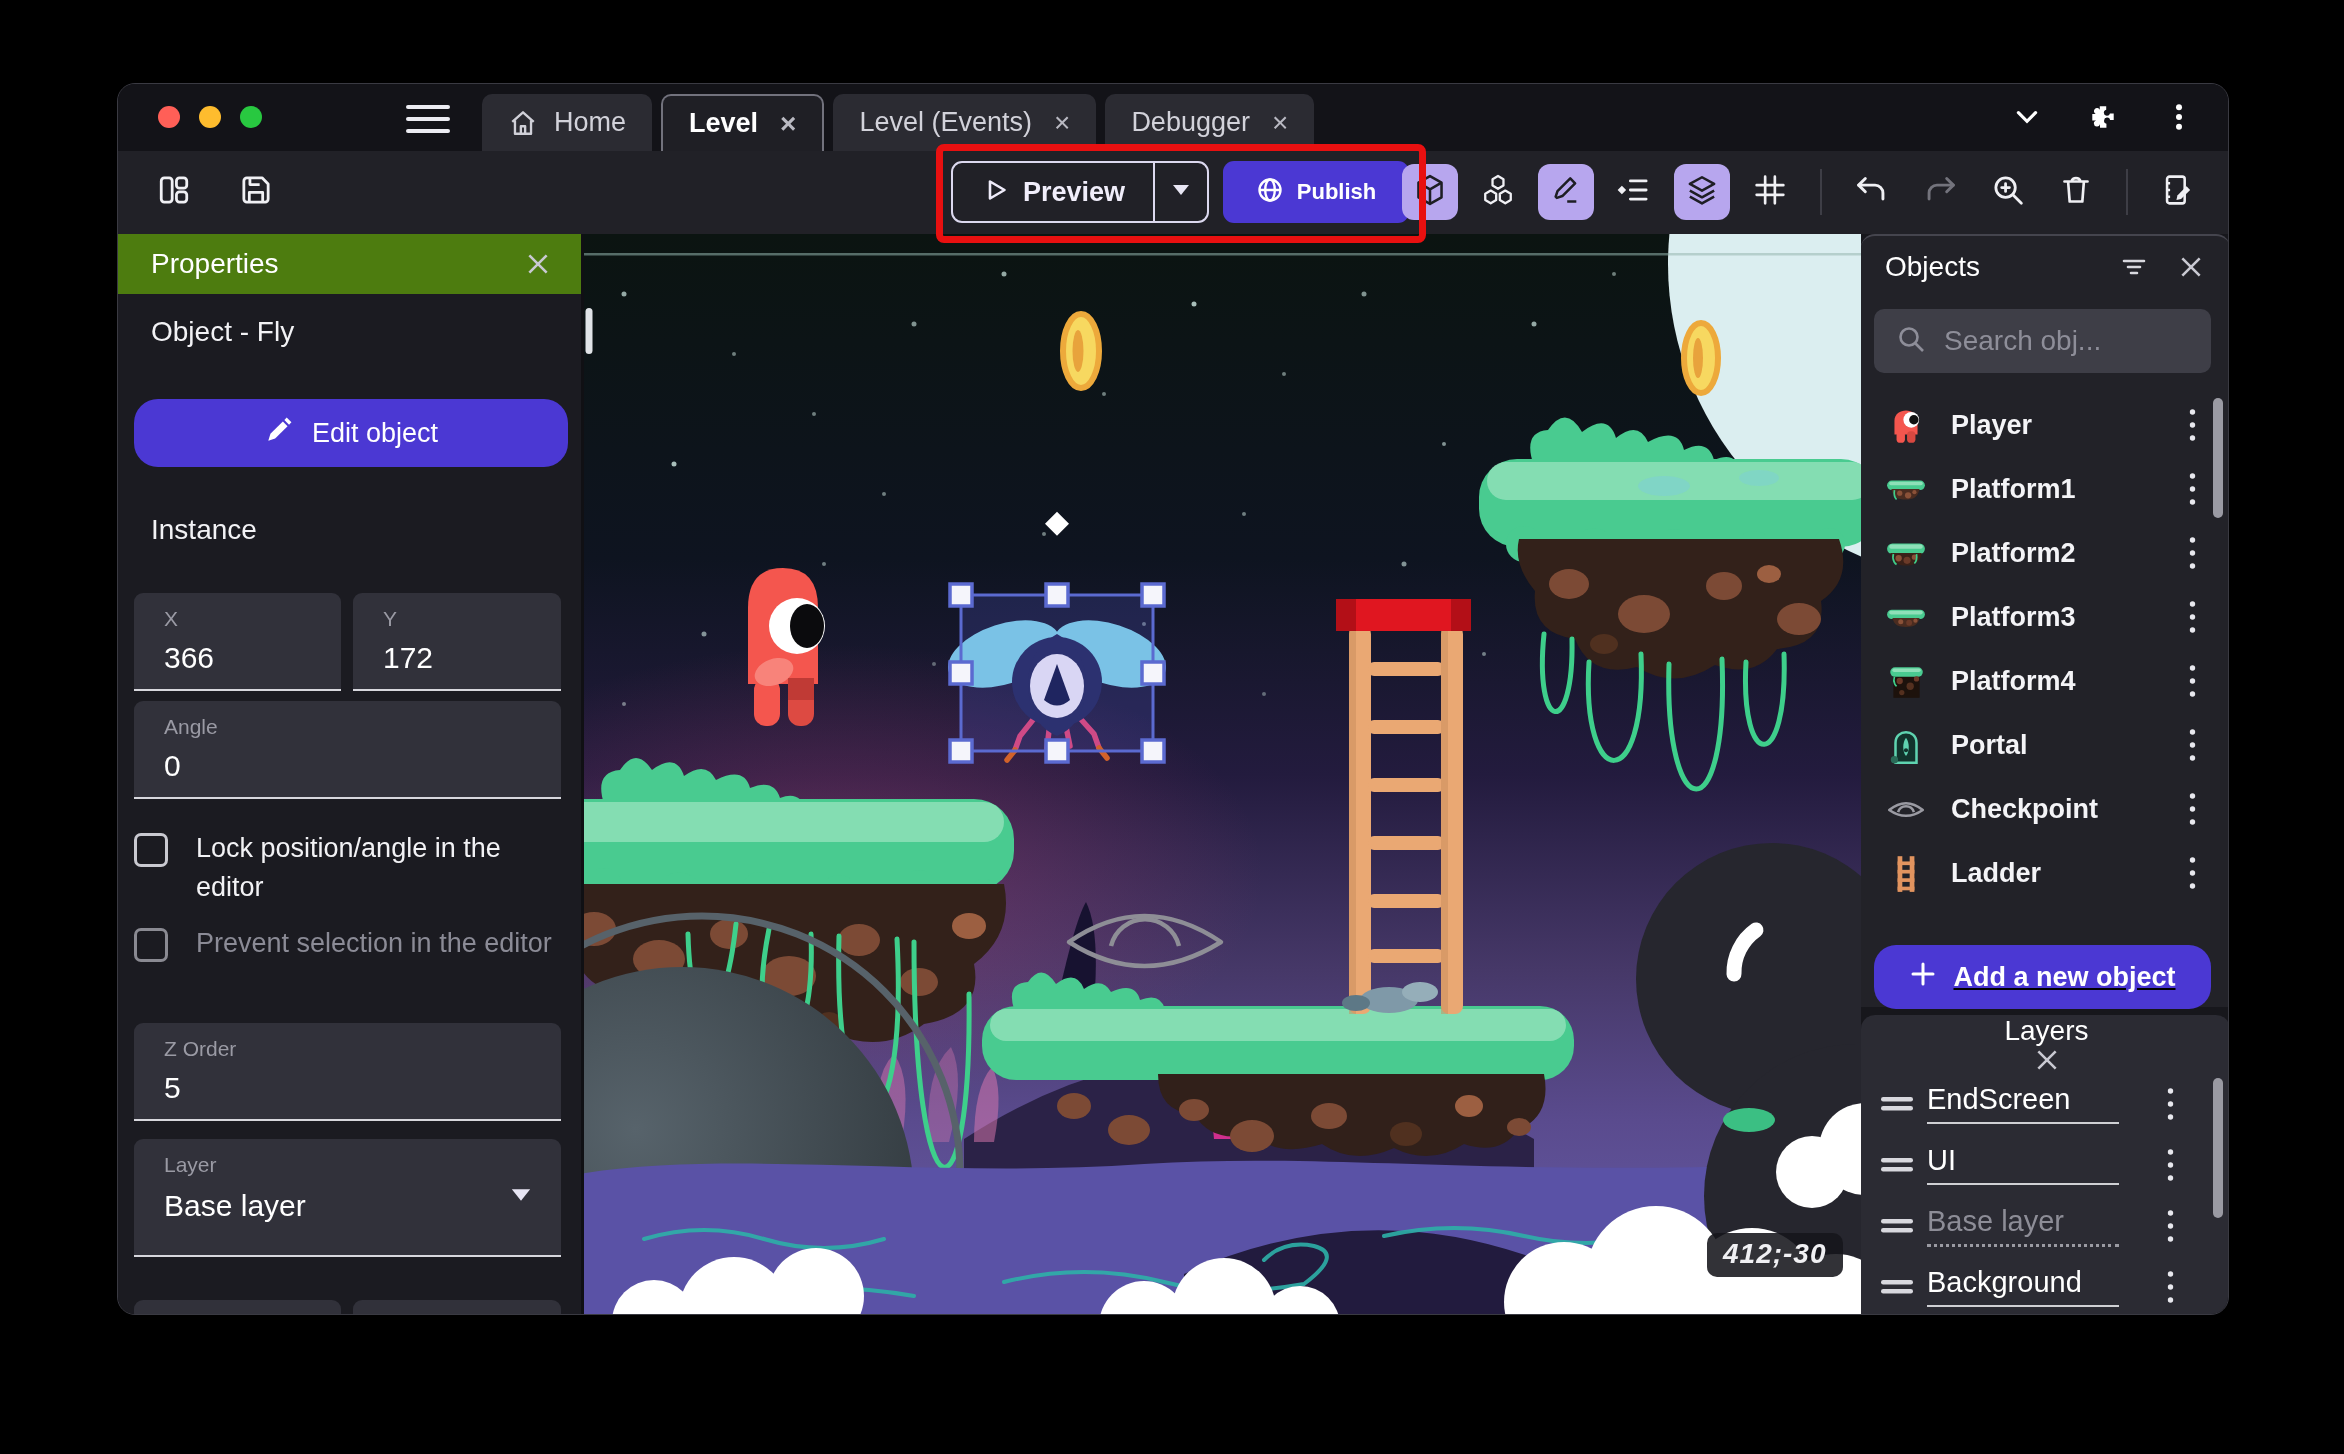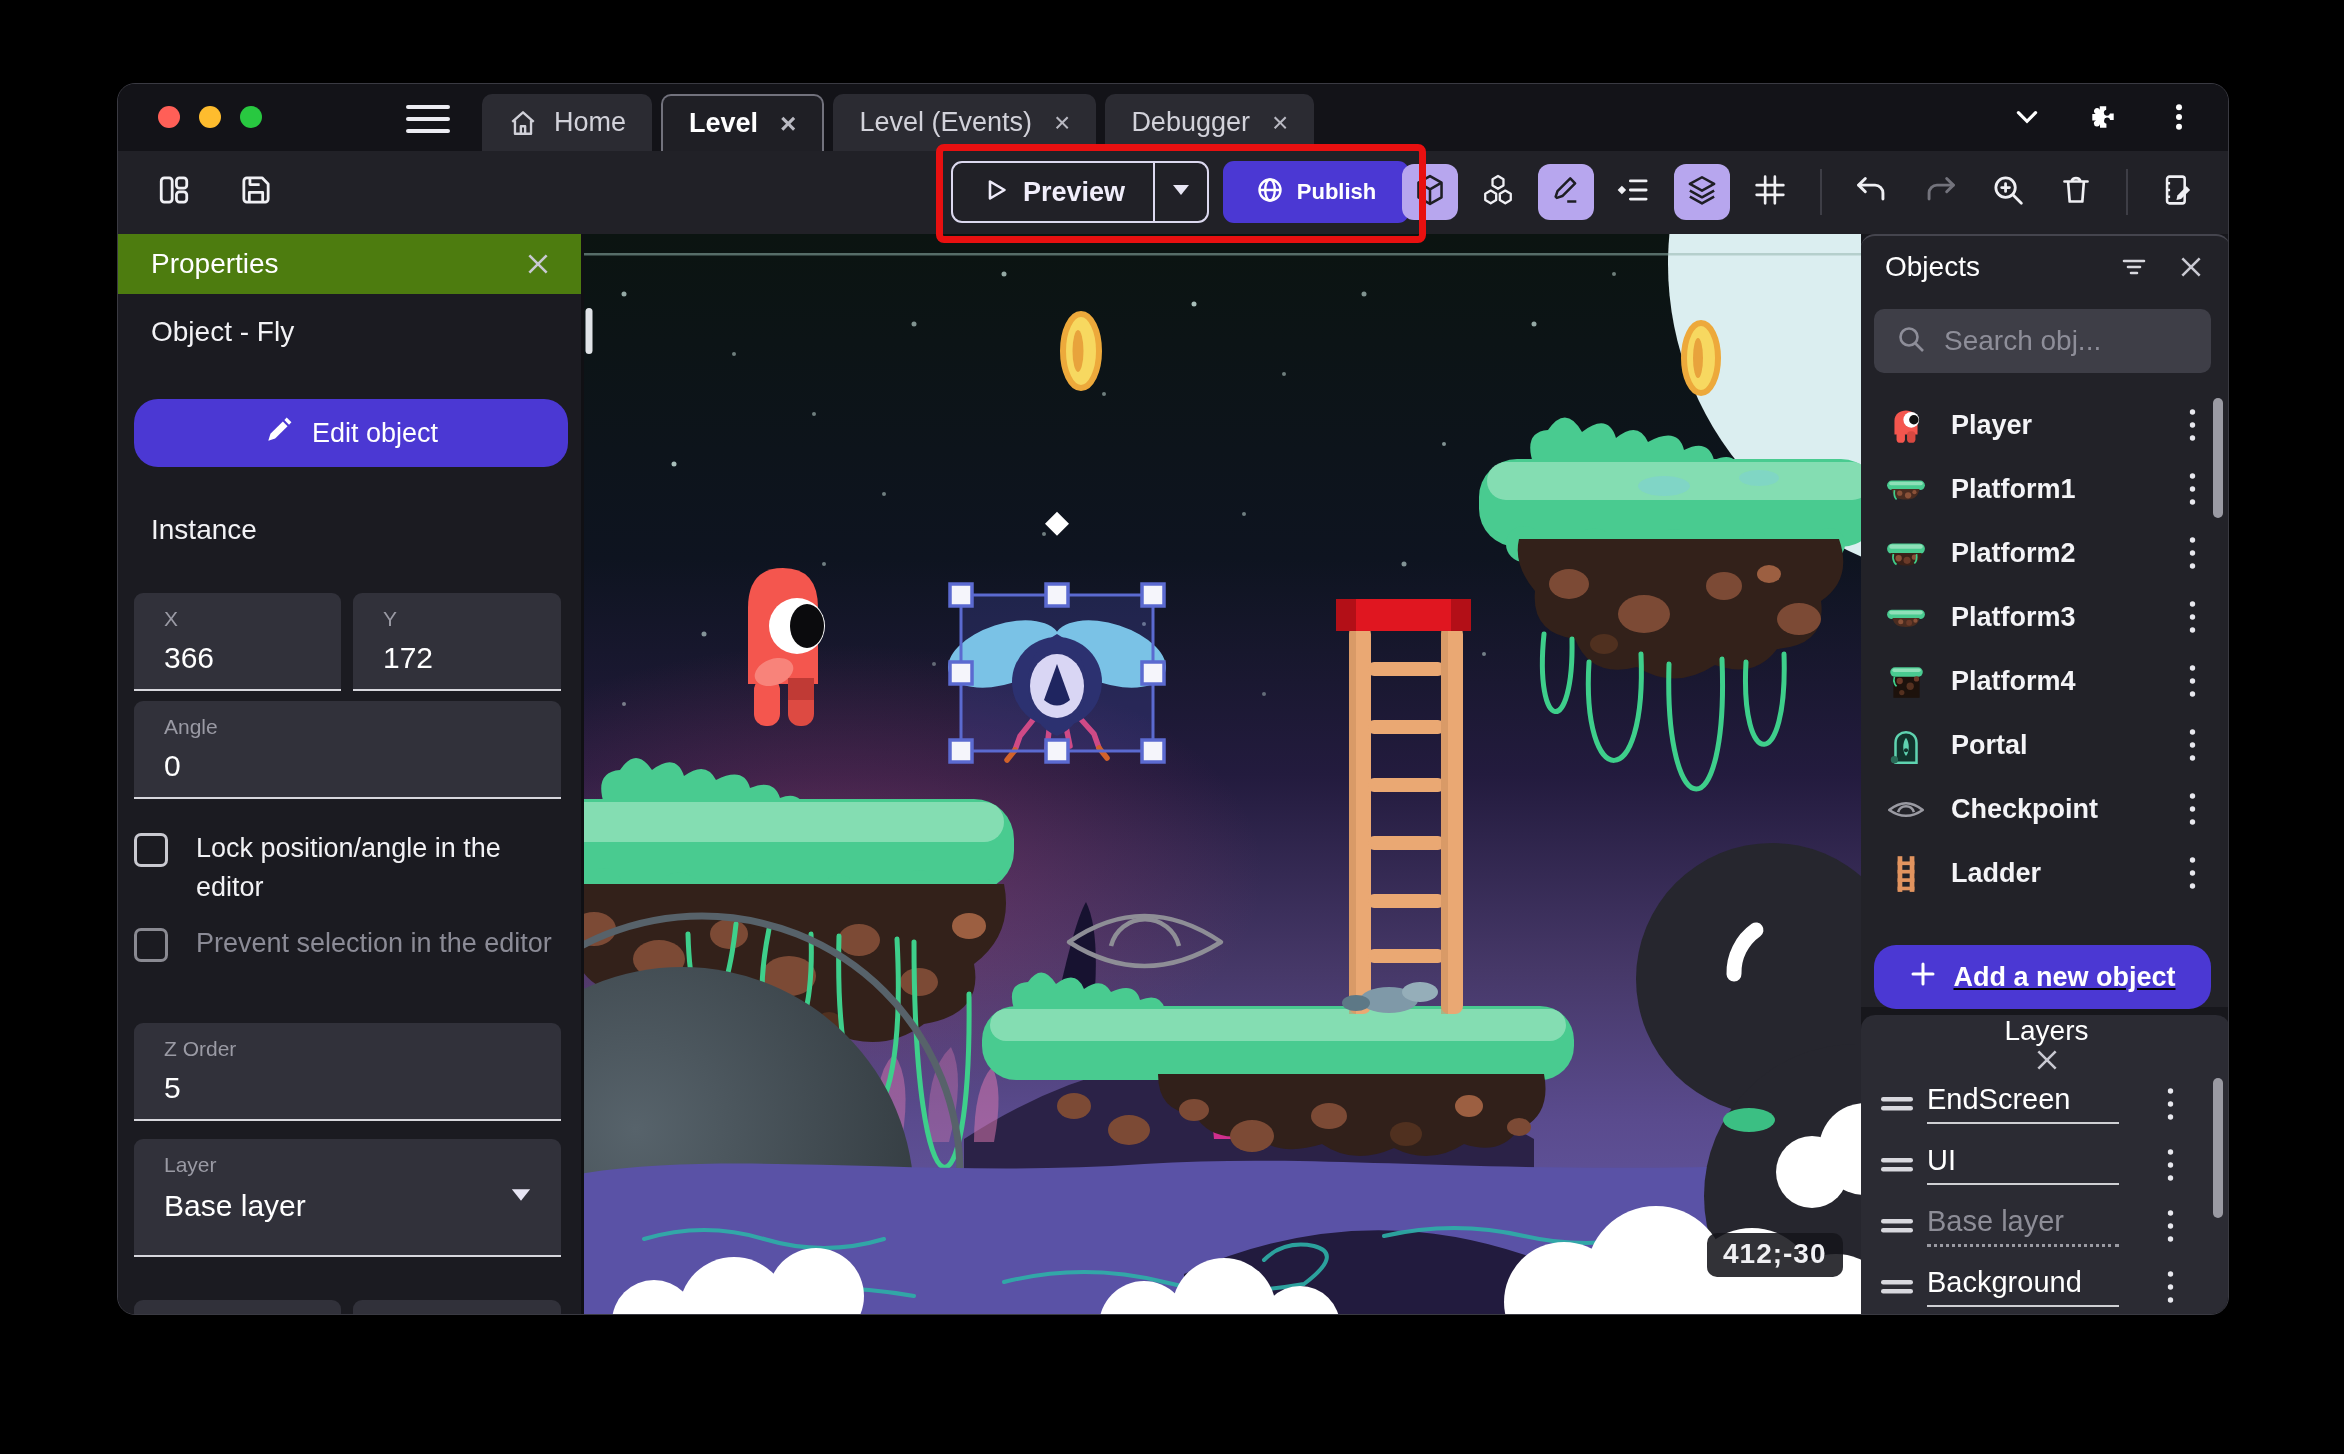--- a/index.html
+++ b/index.html
@@ -82,21 +82,21 @@
   .cr-lock { top:595px; width:420px; }
   .cr-prevent { top:690px; width:420px; }
   .cr-custom { top:1076px; }
   .stub { position:absolute; background:#31313a; border-radius:9px 9px 0 0; height:18px; top:1066px; }
   .stub.s1 { left:16px; width:207px; } .stub.s2 { left:235px; width:208px; }
 
   
   .canvas { position:absolute; left:466px; top:150px; width:1277px; height:1082px; background:#0b1411; overflow:hidden; cursor:crosshair; }
   .canvas svg.scene { display:block; }
   .coords-badge { position:absolute; left:1123px; top:999px; background:rgba(22,22,27,.88); color:#f0f0f3;
-                  font-size:28px; font-weight:700; padding:5px 16px 7px; border-radius:10px; letter-spacing:1px; }
+                  font-size:28px; font-weight:700; padding:5px 16px 7px; border-radius:10px; letter-spacing:1px;font-style:italic; }
 
   
   .rightcol { position:absolute; left:1743px; top:150px; width:369px; height:1082px; }
   .objects-panel { position:absolute; left:0; top:0; width:369px; height:773px; background:#222228; border-radius:14px 14px 0 0; border-top:2px solid #45454e; }
   .op-head { height:62px; display:flex; align-items:center; padding:0 22px 0 24px; }
   .op-title { color:#fff; font-size:28px; font-weight:500; flex:1; }
   .op-filter { width:36px; height:36px; margin-right:22px; display:flex; align-items:center; justify-content:center; cursor:pointer; }
   .op-filter svg { width:28px; height:28px; }
   .search-box { position:absolute; left:13px; top:73px; width:337px; height:64px; background:#3e3e47; border-radius:10px;
                 display:flex; align-items:center; gap:18px; padding:0 22px; }

